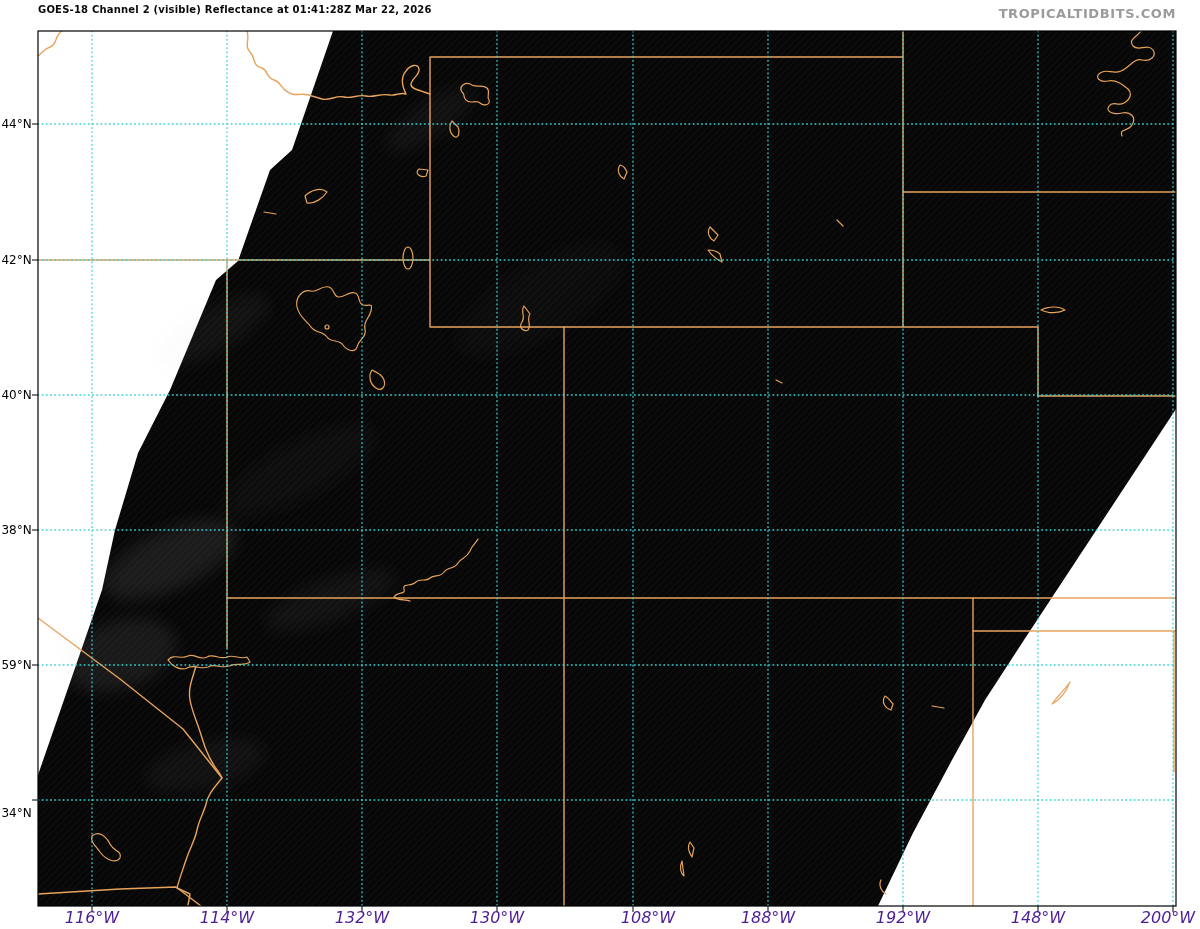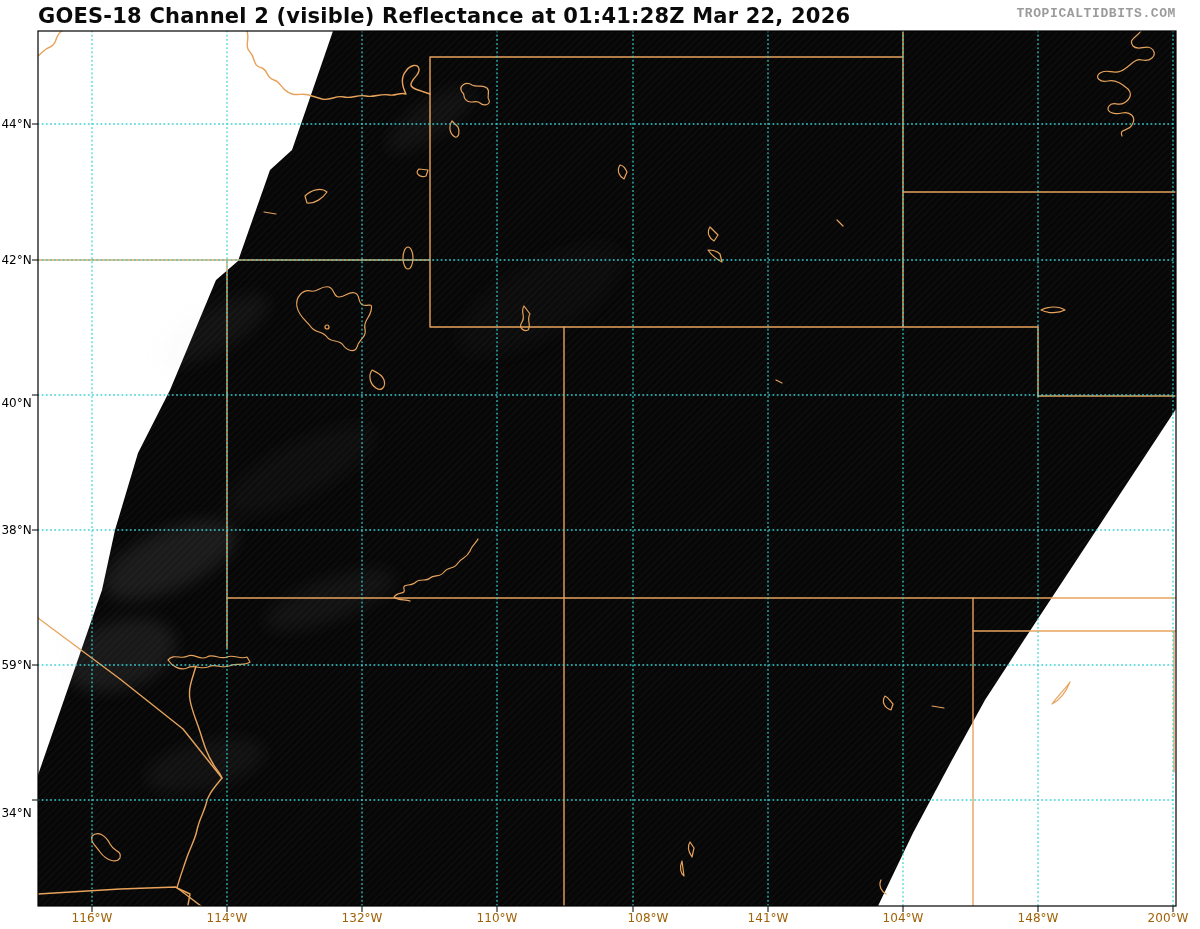--- a/index.html
+++ b/index.html
@@ -11,34 +11,34 @@
     --watermark:#9b9b9b;
     --bg:#ffffff;
   }
   html,body{margin:0;padding:0;background:#888;}
   #stage{
     position:relative;width:1200px;height:929px;background:var(--bg);
     font-family:"DejaVu Sans","Liberation Sans",sans-serif;overflow:hidden;
   }
   #stage svg{position:absolute;left:0;top:0;}
   .page-title{
-    position:absolute;left:38px;top:4px;font-size:21px;font-weight:bold;
+    position:absolute;left:38px;top:4px;font-size:10px;font-weight:bold;
     color:var(--title);letter-spacing:0.2px;white-space:nowrap;text-align:center;
   }
   .watermark{
     position:absolute;right:24px;top:6px;font-size:13px;font-weight:bold;
-    color:var(--watermark);letter-spacing:0.6px;white-space:nowrap;font-family:Liberation Mono, monospace;
+    color:var(--watermark);letter-spacing:0.6px;white-space:nowrap;
   }
   .lat-label{
     position:absolute;left:0;width:33px;text-align:center;font-size:12px;
     color:#000;line-height:14px;
   }
   .lon-label{
-    position:absolute;width:64px;text-align:center;font-size:12px;color:#a16207;
-    top:911px;line-height:14px;
+    position:absolute;width:64px;text-align:center;font-size:16px;color:#4c1d95;
+    top:911px;line-height:14px;font-style:italic;
   }
   .grid{stroke:var(--cyan);stroke-width:1.3;fill:none;
         stroke-dasharray:0.8 3.4;stroke-linecap:round;}
   .border{stroke:var(--orange);stroke-width:1.4;fill:none;
           stroke-linejoin:round;stroke-linecap:round;}
   .lake{stroke:var(--orange);stroke-width:1.2;fill:none;
         stroke-linejoin:round;stroke-linecap:round;}
   .tick{stroke:#000;stroke-width:1;}
   .frame{fill:none;stroke:var(--frame);stroke-width:1.2;}
   .cloud{fill:#cfcfcf;}
@@ -165,28 +165,28 @@
       <line class="tick" x1="903" y1="906" x2="903" y2="912"></line>
         <line class="tick" x1="1038" y1="906" x2="1038" y2="912"></line>
       <line class="tick" x1="1173" y1="906" x2="1173" y2="912"></line>
     </g>
 
     <rect class="frame" x="38" y="31" width="1138" height="875"></rect>
   </svg>
 
   <span class="lat-label" style="top:117px">44°N</span>
   <span class="lat-label" style="top:253px">42°N</span>
-  <span class="lat-label" style="top:396px">40°N</span>
+  <span class="lat-label" style="top:388px">40°N</span>
   <span class="lat-label" style="top:523px">38°N</span>
   <span class="lat-label" style="top:658px">59°N</span>
   <span class="lat-label" style="top:806px">34°N</span>
 
   <span class="lon-label" style="left:60px">116°W</span>
   <span class="lon-label" style="left:195px">114°W</span>
   <span class="lon-label" style="left:330px">132°W</span>
-  <span class="lon-label" style="left:465px">110°W</span>
+  <span class="lon-label" style="left:465px">130°W</span>
   <span class="lon-label" style="left:616px">108°W</span>
-  <span class="lon-label" style="left:736px">141°W</span>
-  <span class="lon-label" style="left:871px">104°W</span>
+  <span class="lon-label" style="left:736px">188°W</span>
+  <span class="lon-label" style="left:871px">192°W</span>
   <span class="lon-label" style="left:1006px">148°W</span>
   <span class="lon-label" style="left:1136px">200°W</span>
 
 </div>
 
 </body></html>

